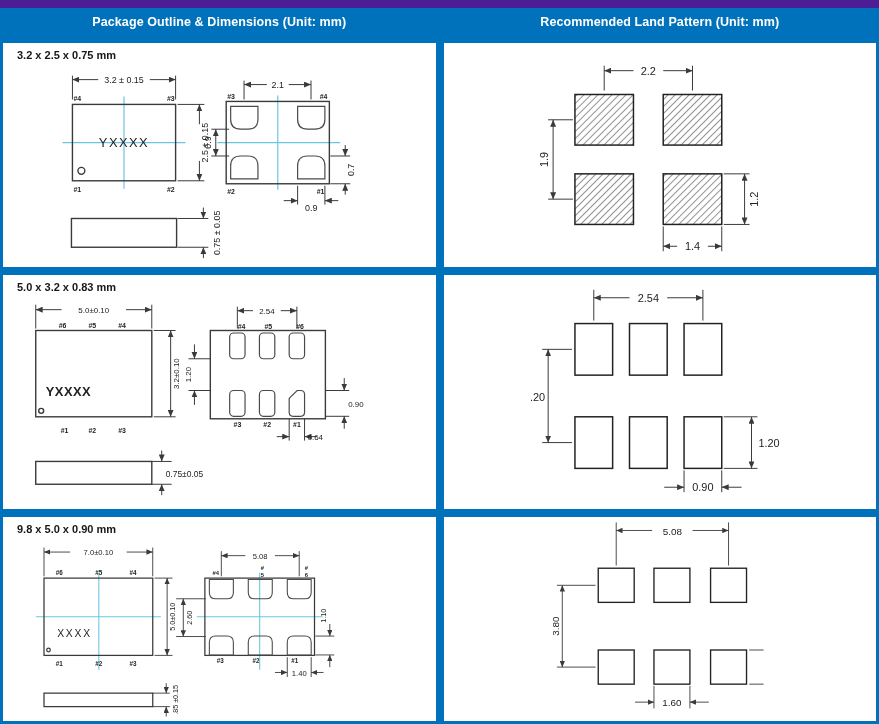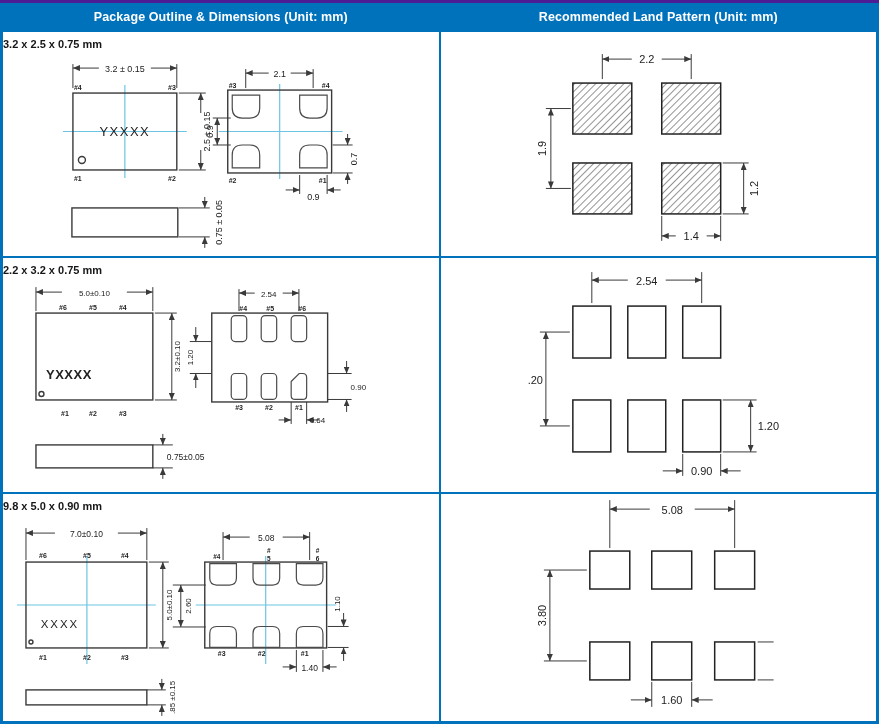--- a/index.html
+++ b/index.html
@@ -1,35 +1,35 @@
 <!DOCTYPE html>
 <html><head>
 <meta charset="utf-8">
 <style>
   html,body { margin:0; padding:0; background:#ffffff; }
   .sheet {
     position:relative; box-sizing:border-box;
     width:879px; height:724px;
     background:#0072BC;
-    border-top:3px solid #4c1d95;
+    border-top:8px solid #4c1d95;
     padding:0 3px 3px 3px;
     display:grid;
     grid-template-columns:1fr 1fr;
     grid-template-rows:27px 224px 234px 1fr;
-    gap:2px;
+    gap:8px;
     font-family:"Liberation Sans", sans-serif;
   }
   .th {
     background:#0072BC; color:#ffffff;
     display:flex; align-items:center; justify-content:center;
     font-weight:bold; font-size:12.5px; letter-spacing:0.1px;
   }
   .cell { background:#ffffff; position:relative; overflow:hidden; }
   .sec-label {
-    position:absolute; top:6px; left:0;
+    position:absolute; top:6px; left:14px;
     font-size:11px; font-weight:bold; color:#161616; z-index:2;
   }
   svg.draw { position:absolute; left:0; top:0; width:100%; height:100%; }
   
   .ol   { fill:none; stroke:#3a3a3a; stroke-width:1.4; }
   .pad  { fill:none; stroke:#4a4a4a; stroke-width:1.2; }
   .lpad { fill:#ffffff; stroke:#222222; stroke-width:1.5; }
   .dl   { fill:none; stroke:#3a3a3a; stroke-width:1; }
   .cx   { stroke:#6CC5E4; stroke-width:1.2; }
   text  { fill:#222222; }
@@ -181,21 +181,21 @@
         <line class="dl" x1="662" y1="216" x2="662" y2="241"></line>
         <line class="dl" x1="721" y1="216" x2="721" y2="241"></line>
         <line class="dl" x1="662" y1="236" x2="676" y2="236" marker-start="url(#a2)"></line>
         <line class="dl" x1="707" y1="236" x2="721" y2="236" marker-end="url(#a2)"></line>
         <text class="dim11" x="691.5" y="240" text-anchor="middle">1.4</text>
       </g>
     </svg>
   </div>
 
   <div class="cell">
-    <div class="sec-label">2.2 x 3.2 x 0.75 mm</div>
+    <div class="sec-label">5.0 x 3.2 x 0.83 mm</div>
     <svg class="draw" viewBox="3 258 436 234">
       <defs>
         <marker id="a3" markerUnits="userSpaceOnUse" markerWidth="7" markerHeight="6" refX="7" refY="3" orient="auto-start-reverse">
           <path d="M0,0 L7,3 L0,6 Z" fill="#3a3a3a"></path>
         </marker>
       </defs>
 
       <g>
         <rect class="ol" x="36" y="313" width="117" height="87"></rect>
         <text class="markb" x="69" y="379" text-anchor="middle">YXXXX</text>

